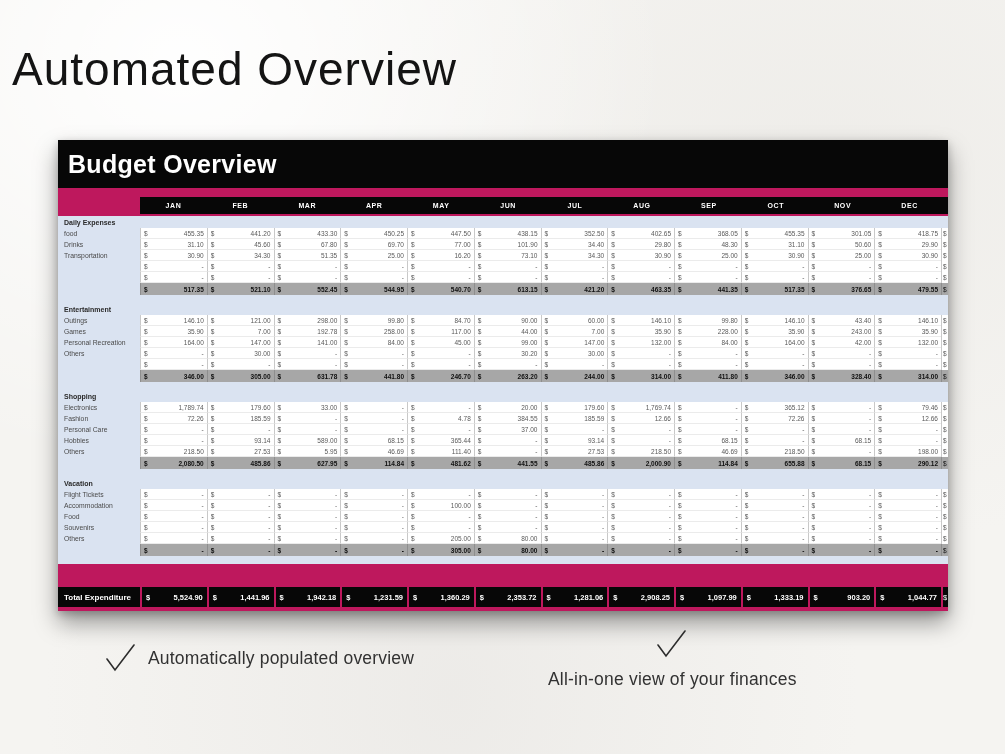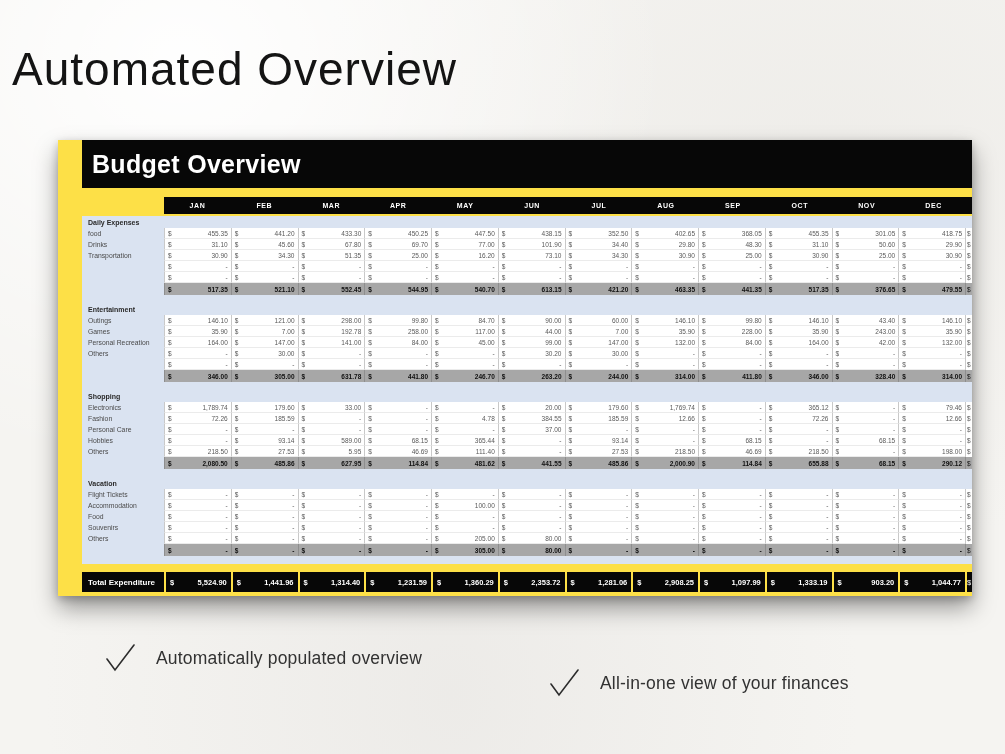--- a/index.html
+++ b/index.html
@@ -12,24 +12,23 @@
       radial-gradient(ellipse at 45% 92%, rgba(231,229,226,.6), rgba(231,229,226,0) 52%),
       #f5f4f1;
   }
   .title{
     position:absolute;top:30px;left:0;width:100%;margin:12px;
     font-family:Liberation Sans, sans-serif;
     font-weight:500;font-size:46px;color:#141414;letter-spacing:1px;
   }
   
   .sheet{
-    position:absolute;left:58px;top:140px;width:890px;background:#fde047;
+    position:absolute;left:58px;top:140px;width:890px;background:#be185d;
     box-shadow:0 12px 22px rgba(0,0,0,.38), 0 3px 8px rgba(0,0,0,.22);
     padding-bottom:4px;
-    padding-left:24px;
   }
   .titlebar{
     height:48px;background:var(--black);color:#fff;display:flex;align-items:center;
     padding-left:10px;box-sizing:border-box;font-size:25px;font-weight:bold;letter-spacing:.3px;
   }
   .monthrow{display:flex;margin-top:9px;height:17px;}
   .m-spacer{width:82px;}
   .m-cell{
     flex:1;background:var(--black);color:#fff;font-size:7px;font-weight:bold;
     display:flex;align-items:center;justify-content:center;letter-spacing:.6px;
@@ -53,37 +52,37 @@
   }
   .sliver{
     width:5px;background:#fff;border-left:1px solid #c9c9c9;overflow:hidden;
     display:flex;align-items:center;padding-left:1px;font-size:6.5px;color:var(--celltext);
   }
   .sub{height:12px;}
   .sub .d-cell{background:var(--gray);border-left:1px solid #8e8e8e;border-bottom:none;
     font-weight:bold;color:#101010;}
   .sub .sliver{background:var(--gray);border-left:1px solid #8e8e8e;color:#101010;}
   .spacer{height:8px;background:var(--blue);}
-  .total{display:flex;height:20px;margin-top:8px;}
+  .total{display:flex;height:20px;margin-top:23px;}
   .t-label{
     width:82px;background:var(--black);color:#fff;display:flex;align-items:center;
     padding-left:6px;box-sizing:border-box;font-size:8px;font-weight:bold;
   }
   .t-cell{
     flex:1;background:var(--black);color:#fff;margin-left:2px;
     display:flex;justify-content:space-between;align-items:center;
     padding:0 4px;box-sizing:border-box;font-size:7.5px;font-weight:bold;
   }
   .t-sliver{width:5px;background:var(--black);margin-left:2px;color:#fff;
     font-size:7.5px;display:flex;align-items:center;overflow:hidden;}
   
-  .feature{position:absolute;display:flex;align-items:center;gap:18px;
+  .feature{position:absolute;display:flex;align-items:center;gap:10px;
     color:#323232;font-size:17.5px;letter-spacing:.2px;}
   #feature-1{left:104px;top:643px;}
-  #feature-2{left:548px;top:668px;}
+  #feature-2{left:548px;top:629px;flex-direction:column;}
   .check svg{display:block;}
 </style>
 </head>
 <body>
 
 <h1 class="title">Automated Overview</h1>
 
 <div class="sheet">
   <div class="titlebar">Budget Overview</div>
   <div class="monthrow">
@@ -1365,21 +1364,21 @@
       <div class="t-cell">
         <div class="cur">$</div>
         <div class="val">5,524.90</div>
       </div>
       <div class="t-cell">
         <div class="cur">$</div>
         <div class="val">1,441.96</div>
       </div>
       <div class="t-cell">
         <div class="cur">$</div>
-        <div class="val">1,314.40</div>
+        <div class="val">1,942.18</div>
       </div>
       <div class="t-cell">
         <div class="cur">$</div>
         <div class="val">1,231.59</div>
       </div>
       <div class="t-cell">
         <div class="cur">$</div>
         <div class="val">1,360.29</div>
       </div>
       <div class="t-cell">

